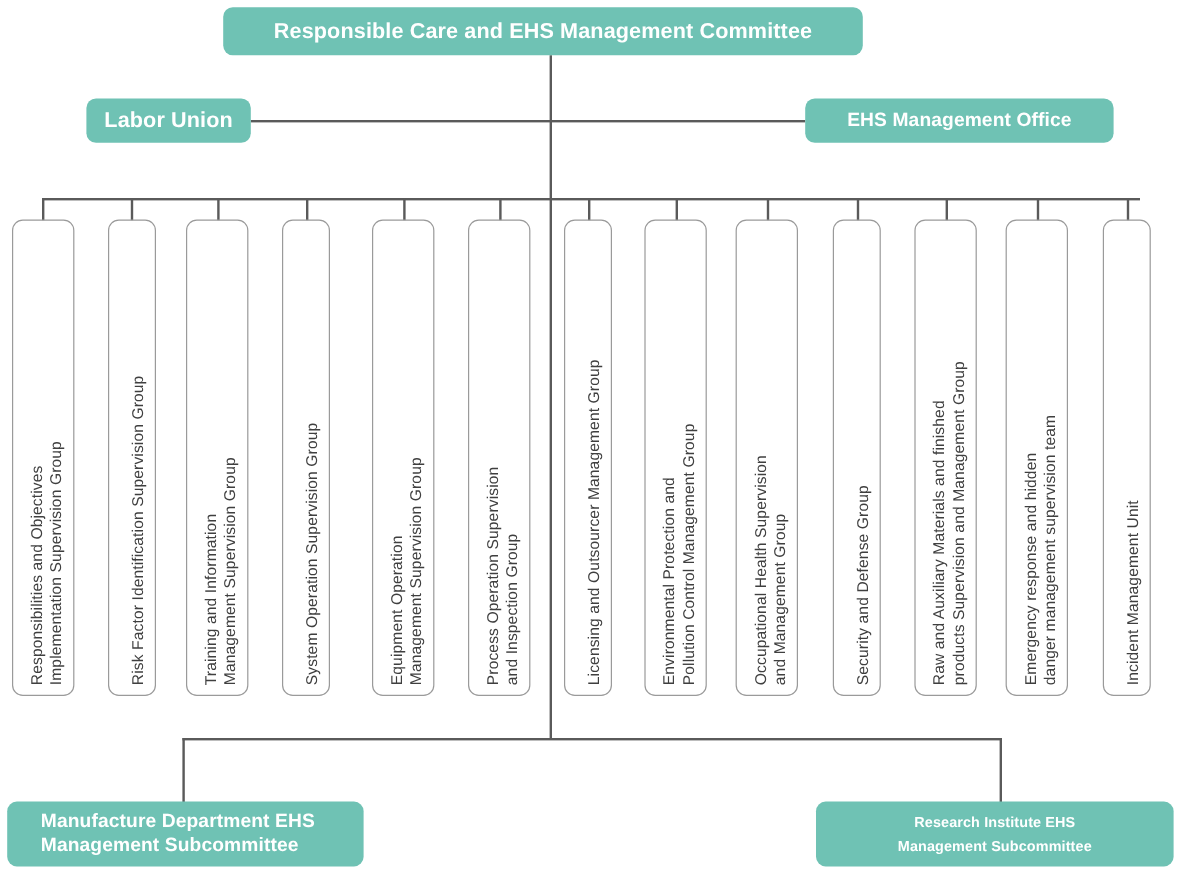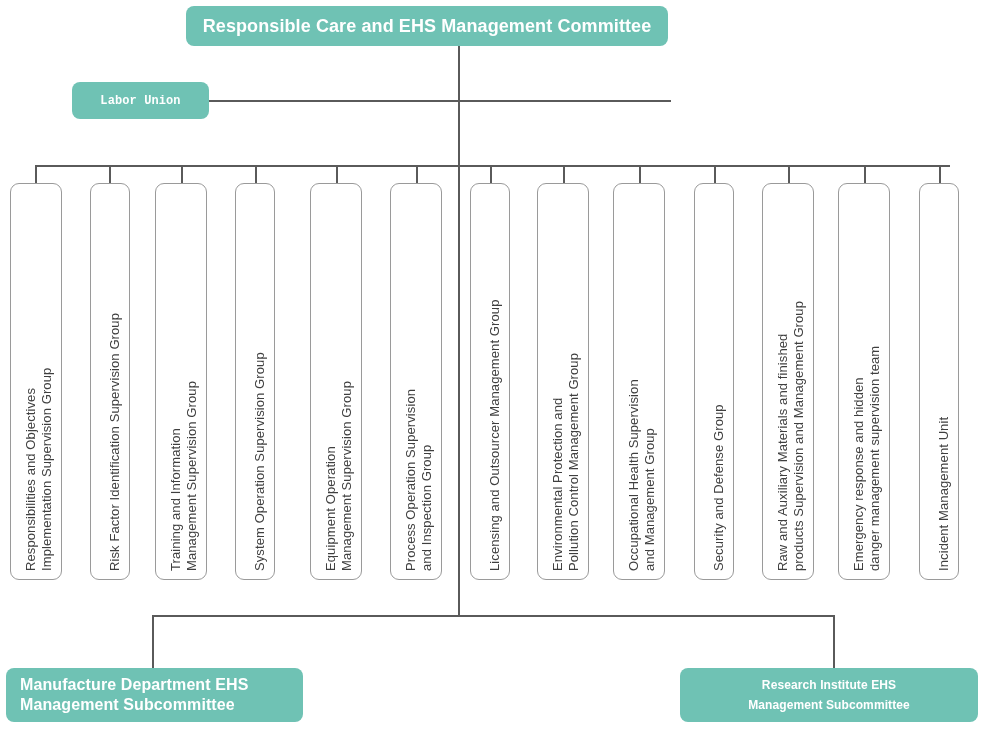--- a/index.html
+++ b/index.html
@@ -21,34 +21,34 @@
     align-items:center;
     font-weight:bold;
     letter-spacing:.1px;
     box-sizing:border-box;
     z-index:4;
   }
   .teal.center{justify-content:center;text-align:center;}
   .teal.left{justify-content:flex-start;text-align:left;}
 
   #box-committee{
-    left:186px;top:6px;width:482px;height:40px;
+    left:186px;top:6px;width:533px;height:40px;
     font-size:18px;justify-content:center;text-align:center;
   }
   #box-labor-union{
     left:72px;top:82px;width:137px;height:37px;
-    font-size:12px;justify-content:center;font-family:Liberation Mono, monospace;
+    font-size:18px;justify-content:center;
   }
   #box-ehs-office{
     left:671px;top:82px;width:257px;height:37px;
     font-size:16px;justify-content:center;text-align:center;
   }
   #box-manufacture{
     left:6px;top:668px;width:297px;height:54px;
-    font-size:16px;line-height:20px;padding-left:14px;
+    font-size:16px;line-height:20px;padding-left:28px;
   }
   #box-research{
     left:680px;top:668px;width:298px;height:54px;
     font-size:12px;line-height:20px;
   }
   .teal .txt{display:block;white-space:pre-line;}
 
   
   .unit{
     position:absolute;
@@ -110,20 +110,23 @@
   <div class="ln v" style="left:152px;top:615px;height:55px;"></div>
   <div class="ln v" style="left:833px;top:615px;height:55px;"></div>
 
   <div class="teal center" id="box-committee">
     <span class="txt">Responsible Care and EHS Management Committee</span>
   </div>
 
   <div class="teal center" id="box-labor-union">
     <span class="txt">Labor Union</span>
   </div>
+  <div class="teal center" id="box-ehs-office">
+    <span class="txt">EHS Management Office</span>
+  </div>
 
   <div id="units-layer">
       <div class="unit" style="left: 10px; width: 52px;">
         <span class="vtext">Responsibilities and Objectives
 Implementation Supervision Group</span>
       </div>
       <div class="unit" style="left: 90px; width: 40px;">
         <span class="vtext">Risk Factor Identification Supervision Group</span>
       </div>
       <div class="unit" style="left: 155px; width: 52px;">

